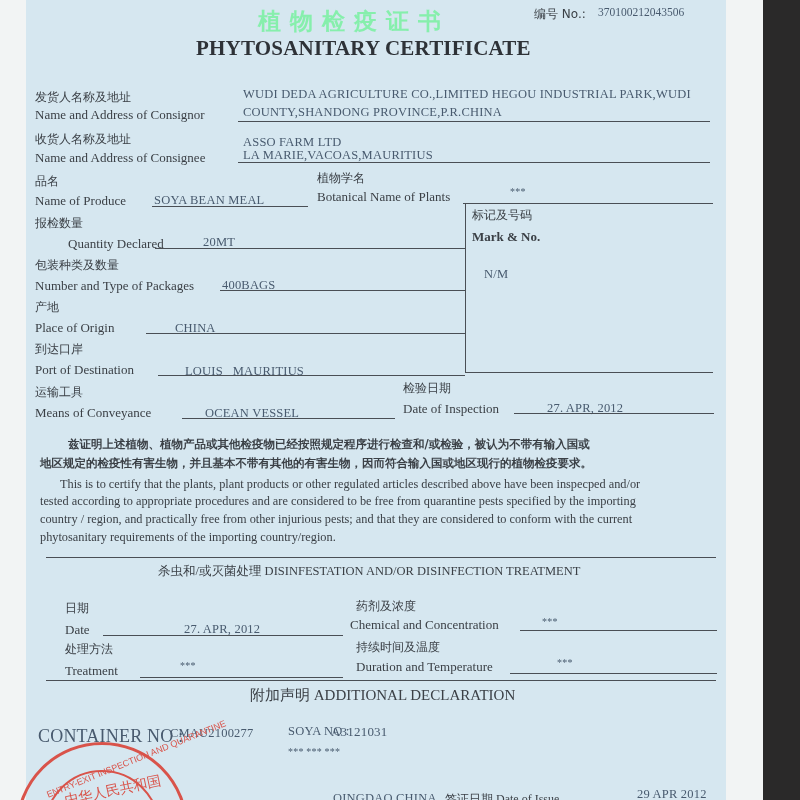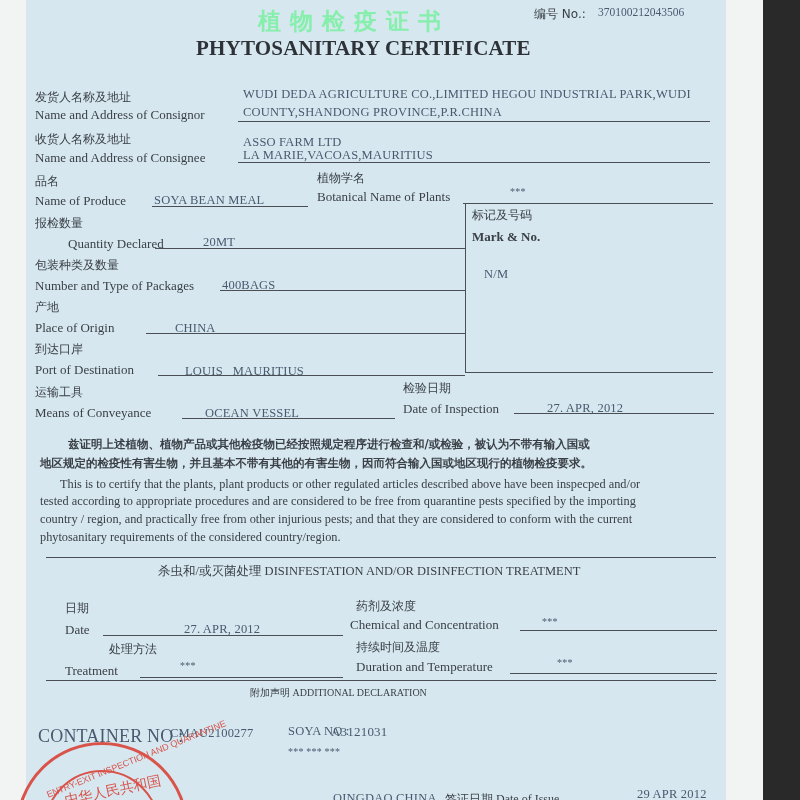--- a/index.html
+++ b/index.html
@@ -90,47 +90,47 @@
 <div class="abs zh" style="left:403px; top:380px;">检验日期</div>
 <div class="abs en" style="left:403px; top:401px;">Date of Inspection</div>
 <div class="abs val" style="left:547px; top:401px;">27. APR, 2012</div>
 <div class="line" style="left:514px; top:413px; width:200px;"></div>
 
 <div class="abs para-zh" style="left:68px; top:437px;">兹证明上述植物、植物产品或其他检疫物已经按照规定程序进行检查和/或检验，被认为不带有输入国或</div>
 <div class="abs para-zh" style="left:40px; top:456px;">地区规定的检疫性有害生物，并且基本不带有其他的有害生物，因而符合输入国或地区现行的植物检疫要求。</div>
 <div class="abs para" style="left:60px; top:477px;text-align:center;">This is to certify that the plants, plant products or other regulated articles described above have been inspecped and/or</div>
 <div class="abs para" style="left:40px; top:494px;">tested according to appropriate procedures and are considered to be free from quarantine pests specified by the importing</div>
 <div class="abs para" style="left:40px; top:512px;">country / region, and practically free from other injurious pests; and that they are considered to conform with the current</div>
-<div class="abs para" style="left:40px; top:530px;">phytosanitary requirements of the considered country/region.</div>
+<div class="abs para" style="left:40px; top:530px;">phytosanitary requirements of the importing country/region.</div>
 
 <div class="line" style="left:46px; top:557px; width:670px;"></div>
 <div class="abs en" style="left:158px; top:563px; font-size:12.5px;">杀虫和/或灭菌处理  DISINFESTATION AND/OR DISINFECTION TREATMENT</div>
 
 <div class="abs zh" style="left:65px; top:600px;">日期</div>
 <div class="abs en" style="left:65px; top:622px;">Date</div>
 <div class="abs val" style="left:184px; top:622px;">27. APR, 2012</div>
 <div class="line" style="left:103px; top:635px; width:240px;"></div>
 
-<div class="abs zh" style="left:65px; top:641px;margin-left:44px;">处理方法</div>
+<div class="abs zh" style="left:65px; top:641px;">处理方法</div>
 <div class="abs en" style="left:65px; top:663px;">Treatment</div>
 <div class="abs val" style="left:180px; top:660px; font-size:10px;">***</div>
 <div class="line" style="left:140px; top:677px; width:203px;"></div>
 
 <div class="abs zh" style="left:356px; top:598px;">药剂及浓度</div>
 <div class="abs en" style="left:350px; top:617px;">Chemical and Concentration</div>
 <div class="abs val" style="left:542px; top:616px; font-size:10px;">***</div>
 <div class="line" style="left:520px; top:630px; width:197px;"></div>
 
 <div class="abs zh" style="left:356px; top:639px;">持续时间及温度</div>
 <div class="abs en" style="left:356px; top:659px;">Duration and Temperature</div>
 <div class="abs val" style="left:557px; top:657px; font-size:10px;">***</div>
 <div class="line" style="left:510px; top:673px; width:207px;"></div>
 
 <div class="line" style="left:46px; top:680px; width:670px;"></div>
-<div class="abs en" style="left:250px; top:686px; font-size:10px;">附加声明 ADDITIONAL DECLARATION</div>
+<div class="abs en" style="left:250px; top:686px; font-size:15px;">附加声明 ADDITIONAL DECLARATION</div>
 
 <div class="abs val" style="left:38px; top:726px; font-size:18px;">CONTAINER NO :</div>
 <div class="abs val" style="left:170px; top:726px; font-size:12.5px;">CMAU2100277</div>
 <div class="abs val" style="left:288px; top:724px; font-size:12.5px;">SOYA NO :</div>
 <div class="abs val" style="left:331px; top:724px; font-size:13px;">A3121031</div>
 <div class="abs val" style="left:288px; top:746px; font-size:10px;">*** *** ***</div>
 
 <div class="abs val" style="left:333px; top:791px; font-size:12.5px;">QINGDAO CHINA</div>
 <div class="abs en" style="left:445px; top:791px; font-size:12px;">签证日期 Date of Issue</div>
 <div class="abs val" style="left:637px; top:787px; font-size:12.5px;">29 APR 2012</div>

